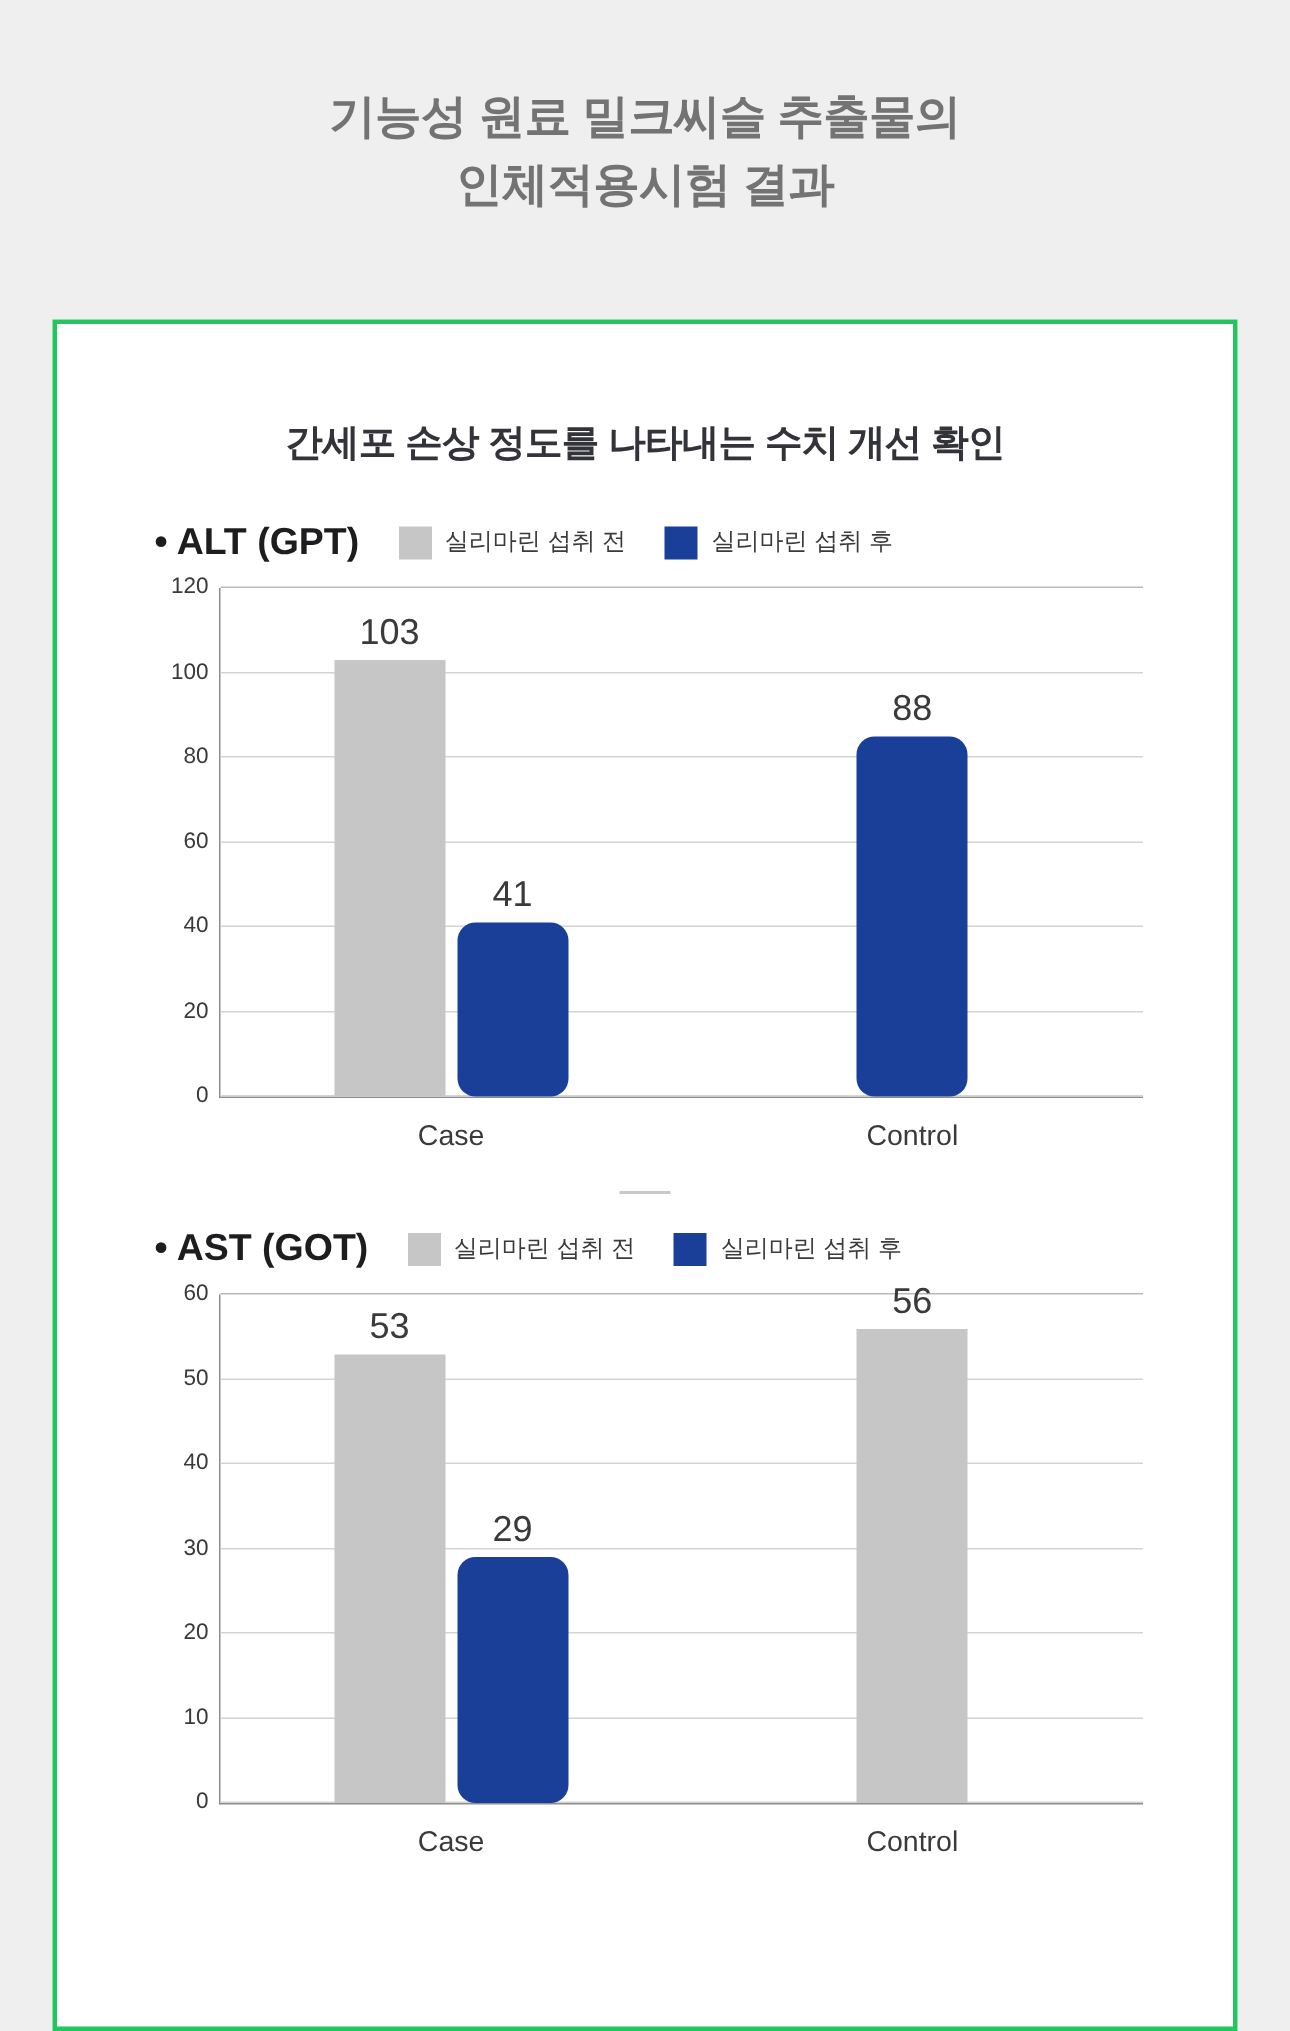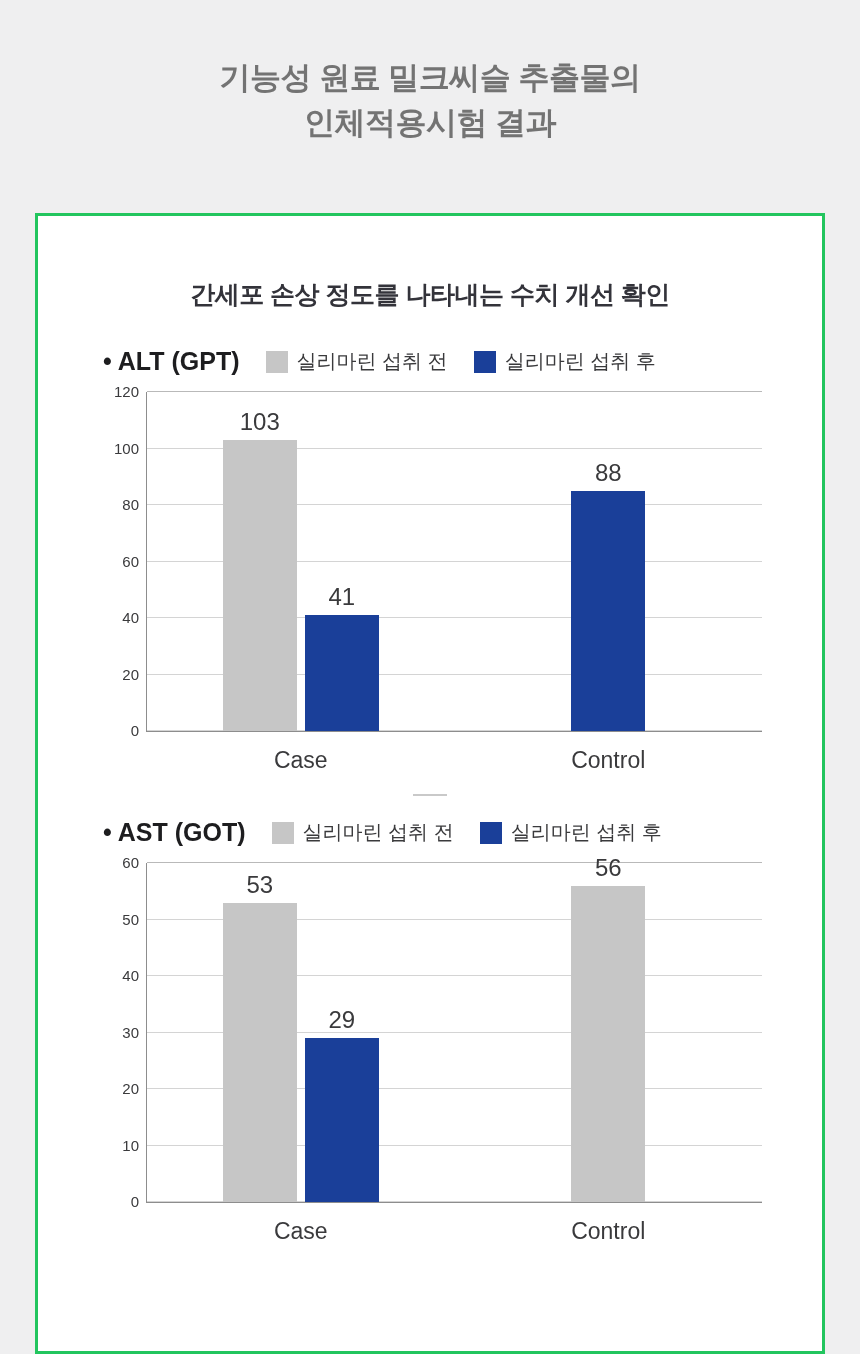--- a/index.html
+++ b/index.html
@@ -65,21 +65,21 @@
   .legend {
     display: flex;
     align-items: center;
     margin-left: 26px;
     gap: 26px;
   }
   .legend-item {
     display: flex;
     align-items: center;
     gap: 9px;
-    font-size: 20px;
+    font-size: 16px;
     color: #3a3a3c;
     white-space: nowrap;
   }
   .swatch {
     width: 22px;
     height: 22px;
     display: inline-block;
   }
   .sw-before { background: #c6c6c6; }
   .sw-after { background: #1a3f99; }
@@ -122,38 +122,38 @@
     align-items: flex-end;
     justify-content: center;
     gap: 8px;
     height: 100%;
   }
   .bar {
     position: relative;
     width: 74px;
   }
   .bar.before { background: #c6c6c6; }
-  .bar.after { background: #1a3f99; }
+  .bar.after { background: #1a3f99; border-radius: 12px; }
   .bar-label {
     position: absolute;
     bottom: 100%;
     left: 50%;
     transform: translateX(-50%);
     margin-bottom: 4px;
     font-size: 24px;
     color: #3a3a3c;
     white-space: nowrap;
   }
   .xlabel {
     position: absolute;
     top: 100%;
     margin-top: 16px;
     left: 50%;
     transform: translateX(-50%);
-    font-size: 23px;
+    font-size: 19px;
     color: #3a3a3c;
     white-space: nowrap;
   }
   .divider {
     width: 34px;
     height: 2px;
     background: #c9c9c9;
     margin: 62px auto 0 auto;
   }
 </style>

